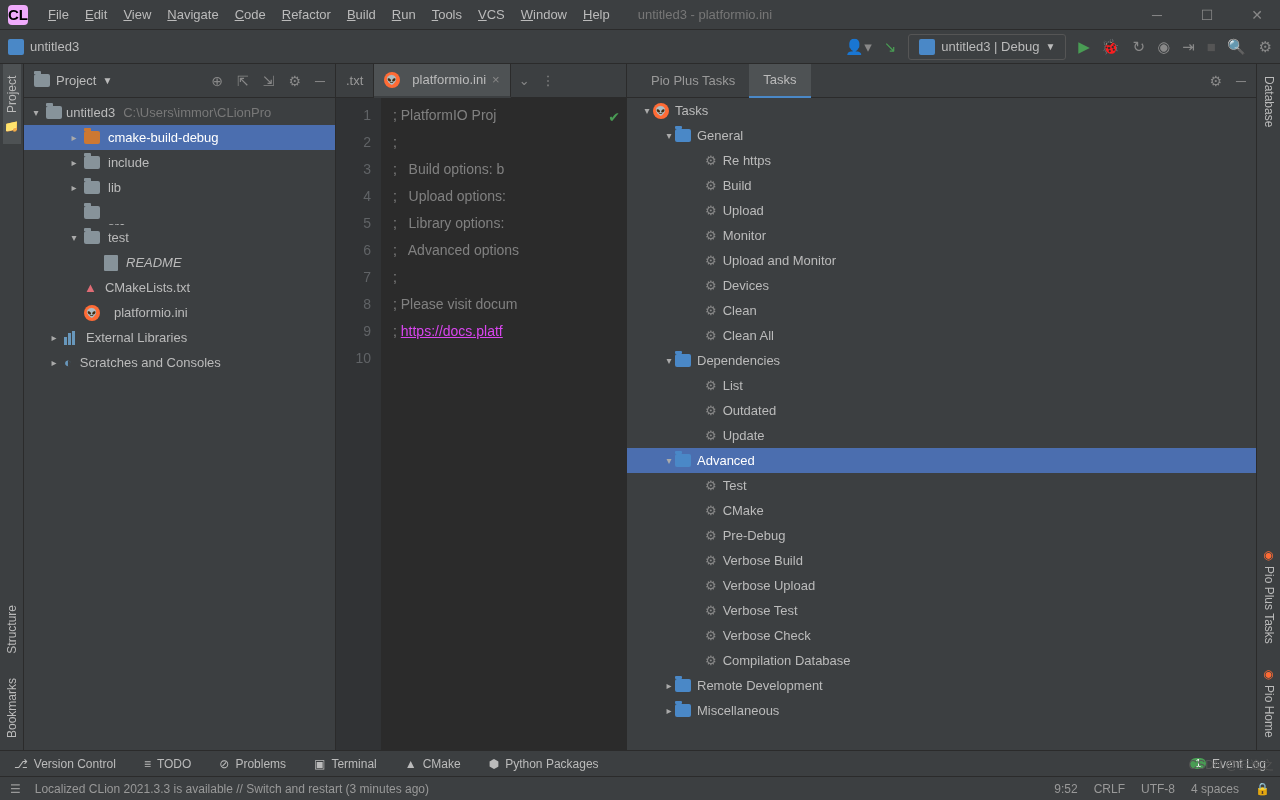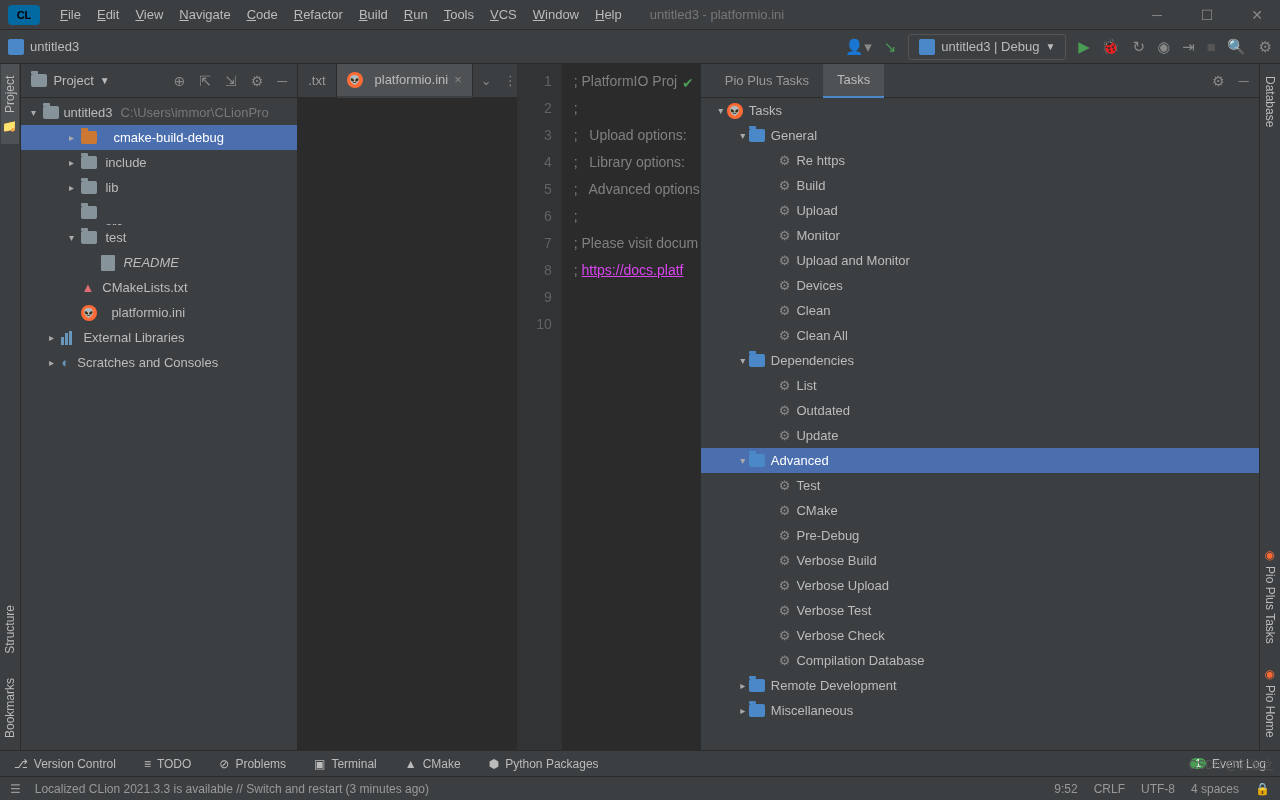--- a/index.html
+++ b/index.html
@@ -1,18 +1,18 @@
 <!DOCTYPE html>
 <html><head>
 <meta charset="utf-8">
 <style>
 * { margin:0; padding:0; box-sizing:border-box; font-family:"Segoe UI",Arial,sans-serif; user-select:none; }
 body { width:1280px; height:800px; background:#2b2b2b; color:#bbb; font-size:13px; overflow:hidden; display:flex; flex-direction:column; }
 .menubar { height:30px; background:#3c3f41; display:flex; align-items:center; padding:0 8px; border-bottom:1px solid #2b2b2b; }
-.logo { width:32px; height:20px; background:#0369a1; border-radius:4px; margin-right:12px; display:flex; align-items:center; justify-content:center; font-size:11px; font-weight:bold; color:#000; }
+.logo { width:20px; height:20px; background:#f0abfc; border-radius:4px; margin-right:12px; display:flex; align-items:center; justify-content:center; font-size:15px; font-weight:bold; color:#000; }
 .menu-item { padding:4px 8px; color:#bbb; cursor:pointer; }
 .menu-item span { text-decoration:underline; }
 .win-title { margin-left:20px; color:#777; }
 .win-controls { margin-left:auto; display:flex; gap:20px; color:#888; font-size:14px; }
 .win-controls div { width:30px; text-align:center; cursor:pointer; }
 .navbar { height:34px; background:#3c3f41; display:flex; align-items:center; padding:0 8px; border-bottom:1px solid #2b2b2b; gap:6px; }
 .nav-icon { width:16px; height:16px; display:inline-block; }
 .crumb { color:#bbb; }
 .nav-right { margin-left:auto; display:flex; align-items:center; gap:12px; }
 .nav-btn { color:#888; cursor:pointer; font-size:15px; }
@@ -35,21 +35,21 @@
 .folder-icon { width:16px; height:13px; background:#87939a; border-radius:2px; display:inline-block; position:relative; }
 .folder-icon::before { content:""; position:absolute; width:7px; height:3px; background:#87939a; top:-3px; left:0; border-radius:1px 1px 0 0; }
 .folder-icon.orange { background:#cc7832; }
 .folder-icon.orange::before { background:#cc7832; }
 .arrow { width:12px; color:#aaa; font-size:10px; text-align:center; }
 .file-icon { width:14px; height:16px; background:#87939a; display:inline-block; border-radius:1px; }
 .lib-icon { width:14px; height:14px; display:inline-flex; gap:1px; }
 .lib-icon i { width:3px; background:#6897bb; }
 .lib-icon i:nth-child(1){height:8px;margin-top:6px;} .lib-icon i:nth-child(2){height:12px;margin-top:2px;} .lib-icon i:nth-child(3){height:14px;}
 .path-text { color:#787878; margin-left:4px; }
-.editor-area { flex:1; display:flex; background:#2b2b2b; }
+.editor-area { flex:1; display:flex; flex-direction:column; background:#2b2b2b; }
 .editor-tabs { height:34px; background:#3c3f41; display:flex; align-items:center; border-bottom:1px solid #2b2b2b; }
 .etab { height:34px; display:flex; align-items:center; padding:0 10px; gap:6px; border-right:1px solid #2b2b2b; cursor:pointer; color:#999; }
 .etab.active { background:#4e5254; border-bottom:2px solid #3c3f41; color:#bbb; }
 .etab .close { color:#888; font-size:13px; }
 .tab-extras { margin-left:8px; display:flex; gap:12px; color:#888; }
 .editor-body { flex:1; display:flex; overflow:hidden; }
 .gutter-nums { width:45px; background:#313335; text-align:right; padding:4px 10px 0 0; color:#606366; font-family:Consolas,monospace; font-size:14px; line-height:27px; }
 .code-area { flex:1; padding:4px 0 0 12px; font-family:Consolas,monospace; font-size:14px; line-height:27px; color:#808080; overflow:hidden; position:relative; }
 .code-line { white-space:pre; }
 .code-area a { color:#d946ef; text-decoration:underline; }
@@ -154,21 +154,21 @@
     <div class="project-tree" id="proj-tree">
       <div class="tree-row" style="padding-left:6px;">
         <span class="arrow">▾</span>
         <span class="folder-icon"></span>
         <span>untitled3</span>
         <span class="path-text">C:\Users\immor\CLionPro</span>
       </div>
     <div class="tree-row selected" style="padding-left: 44px;">
           <span class="arrow">▸</span>
           <span class="folder-icon orange"></span>
-          <span style="margin-left:12px;">cmake-build-debug</span>
+          <span style="margin-left:4px;">cmake-build-debug</span>
         </div>
         <div class="tree-row" style="padding-left: 44px;">
           <span class="arrow">▸</span>
           <span class="folder-icon"></span>
           <span style="margin-left:4px;">include</span>
         </div>
         <div class="tree-row" style="padding-left: 44px;">
           <span class="arrow">▸</span>
           <span class="folder-icon"></span>
           <span style="margin-left:4px;">lib</span>
@@ -240,20 +240,21 @@
           <div>6</div>
           <div>7</div>
           <div>8</div>
           <div>9</div>
           <div>10</div>
         </div>
       <div class="code-area" id="code">
         <span class="check-icon">✔</span>
       <div class="code-line">; PlatformIO Proj</div>
           <div class="code-line">;</div>
+          <div class="code-line">;   Build options: b</div>
           <div class="code-line">;   Upload options: </div>
           <div class="code-line">;   Library options:</div>
           <div class="code-line">;   Advanced options</div>
           <div class="code-line">;</div>
           <div class="code-line">; Please visit docum</div>
           <div class="code-line">; <a>https://docs.platf</a></div>
         </div>
     </div>
   </div>
 

